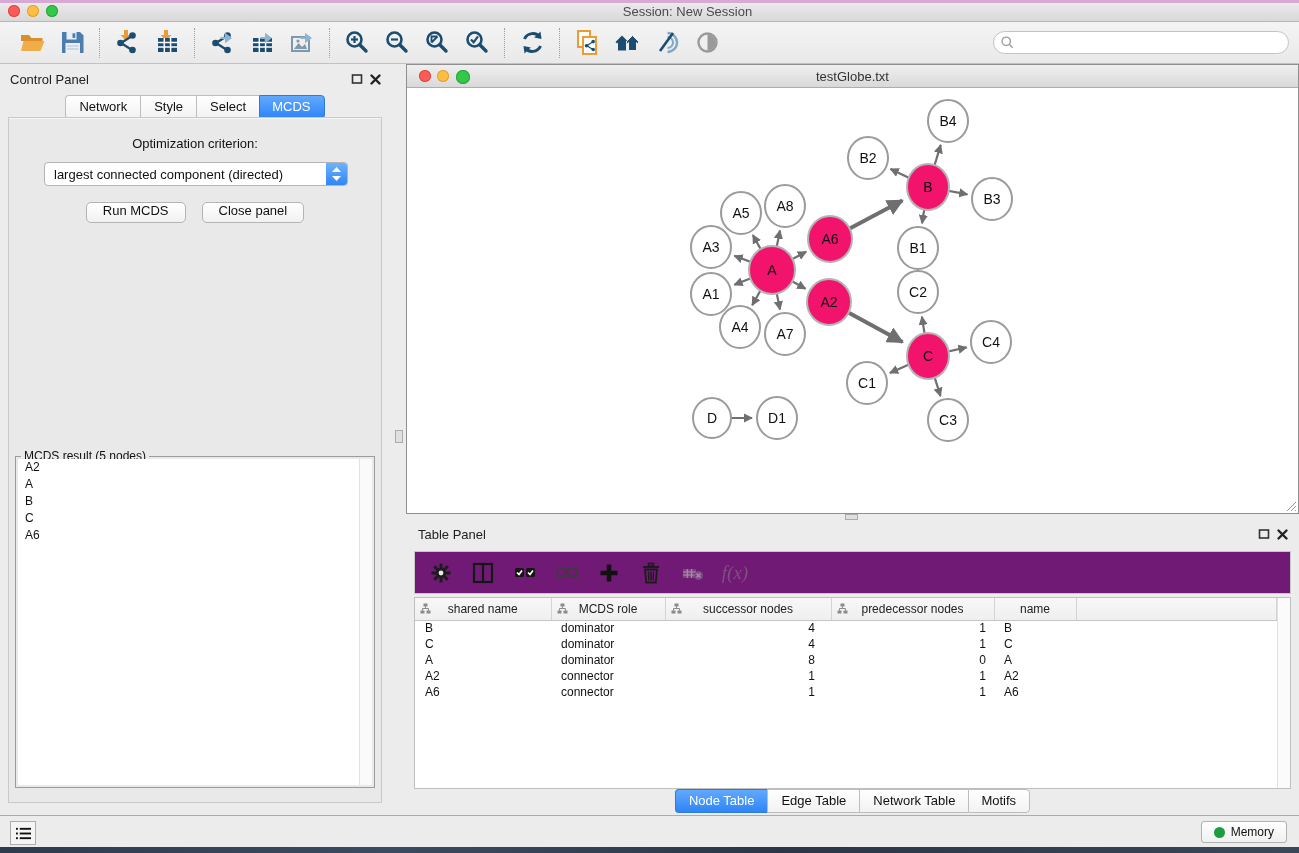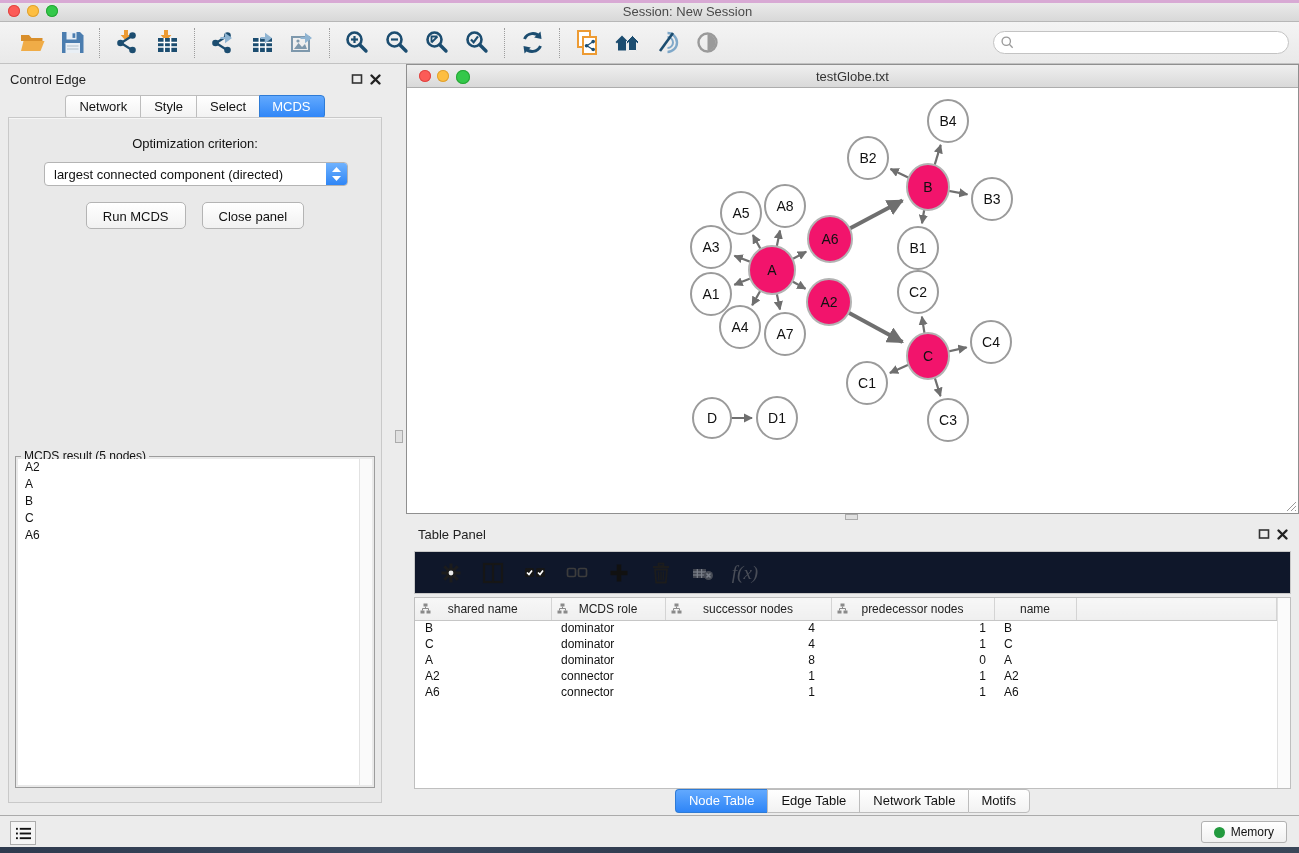--- a/index.html
+++ b/index.html
@@ -48,21 +48,21 @@
   .cp-body { position:absolute; left:8px; right:8px; top:53px; bottom:12px;
     background:#E9E9E9; border:1px solid #C9C9C9; box-shadow:inset 0 1px 0 #f6f6f6; }
   .opt-label { margin-top:18px; text-align:center; font-size:13px; color:#111; }
   .combo { position:absolute; left:35px; top:44px; width:304px; height:24px; background:#fff;
     border:1px solid #B4B4B4; border-radius:4px; }
   .combo-text { position:absolute; left:9px; top:4px; font-size:13px; color:#111; white-space:nowrap; }
   .combo-step { position:absolute; right:0; top:0; width:21px; height:22px; border-radius:0 3px 3px 0;
     background:linear-gradient(#6FB2FE,#2F86F6); }
   .btn-row { position:absolute; top:84px; width:100%; display:flex; justify-content:center; gap:16px; }
   .push-btn { background:linear-gradient(#ffffff,#F1F1F1); border:1px solid #B4B4B4; border-radius:5px;
-    font-size:13px; color:#111; padding:6px 16px 4px; font-family:"Liberation Sans",sans-serif; }
+    font-size:13px; color:#111; padding:0 16px 4px; font-family:"Liberation Sans",sans-serif; }
   .group-box { position:absolute; left:6px; right:6px; top:338px; bottom:14px; border:1px solid #9C9C9C; }
   .group-legend { position:absolute; top:-8px; left:5px; background:#E9E9E9; padding:0 3px; font-size:12px; color:#111; }
   .list-box { position:absolute; inset:2px; background:#fff; }
   .list-scroll { position:absolute; right:0; top:0; bottom:0; width:13px; background:#FAFAFA; border-left:1px solid #E2E2E2; }
   .list-item { font-size:12px; color:#111; padding:1px 0 1px 7px; line-height:15px; }
 
   
   .v-handle { position:absolute; left:395px; top:430px; width:8px; height:13px; background:#E0E0E0; border:1px solid #ABABAB; }
   .h-handle { position:absolute; left:845px; top:514px; width:13px; height:6px; background:#E0E0E0; border:1px solid #ABABAB; }
 
@@ -75,21 +75,21 @@
   .nt-red{left:12px;} .nt-yellow{left:30px;} .nt-green{left:49px; width:14px; height:14px; top:4px;}
   .net-title-text { position:absolute; top:4px; width:100%; text-align:center; font-size:13px; color:#333; }
   .net-canvas { position:absolute; left:0; top:23px; width:891px; height:425px; background:#fff; }
   .net-grip { position:absolute; right:1px; bottom:1px; width:12px; height:12px; }
 
   
   .table-panel { position:absolute; left:406px; top:520px; width:893px; height:295px; background:#ECECEC; }
   .tp-title { left:12px; top:7px; }
   .tp-float { right:28px; top:7px; } .tp-close { right:10px; top:7px; }
   .tp-toolbar { position:absolute; left:8px; top:31px; width:877px; height:43px;
-    background:#0f172a; border:1px solid #C8C8C8; display:flex; align-items:center; padding-left:18px; gap:6px; }
+    background:#701a75; border:1px solid #C8C8C8; display:flex; align-items:center; padding-left:8px; gap:6px; }
   .tp-btn { width:36px; height:34px; display:flex; align-items:center; justify-content:center; }
   .tp-btn svg { width:24px; height:24px; }
   .tp-btn.disabled { opacity:.45; }
   .fx-text { font-family:"Liberation Serif", serif; font-style:italic; font-size:19px; color:#8F8F8F; }
   .node-table-wrap { position:absolute; left:8px; top:77px; width:877px; height:192px;
     background:#fff; border:1px solid #BFBFBF; }
   .nt-scroll { position:absolute; right:0; top:0; bottom:0; width:13px; background:#FBFBFB; border-left:1px solid #E0E0E0; }
   table.node-table { border-collapse:collapse; table-layout:fixed; width:862px; }
   .node-table th { height:22px; background:linear-gradient(#F7F7F7,#EFEFEF); border-bottom:1px solid #C6C6C6;
     border-right:1px solid #D4D4D4; font-size:12px; font-weight:normal; color:#222; position:relative; }
@@ -282,21 +282,21 @@
     <div class="search-wrap">
       <svg viewBox="0 0 18 18">
           <circle cx="7.5" cy="7.5" r="5" fill="none" stroke="#9a9a9a" stroke-width="1.6"></circle>
           <line x1="11.2" y1="11.2" x2="15.2" y2="15.2" stroke="#9a9a9a" stroke-width="1.6"></line>
         </svg>
       <input type="text" placeholder="" style="">
     </div>
   </div>
 
   <div class="control-panel">
-    <div class="panel-header cp-title">Control Edge</div>
+    <div class="panel-header cp-title">Control Panel</div>
     <div class="win-ctl cp-float"><svg viewBox="0 0 13 13">
           <rect x="1.5" y="2" width="9" height="8" fill="none" stroke="#333" stroke-width="1.6"></rect>
         </svg></div>
     <div class="win-ctl cp-close"><svg viewBox="0 0 13 13">
           <path d="M2.5 2.5 L10.5 10.5 M10.5 2.5 L2.5 10.5" stroke="#222" stroke-width="2.4" stroke-linecap="round"></path>
         </svg></div>
     <div class="tabs-row" id="control-tabs">
         <div class="tab">Network</div>
         <div class="tab">Style</div>
         <div class="tab">Select</div>

